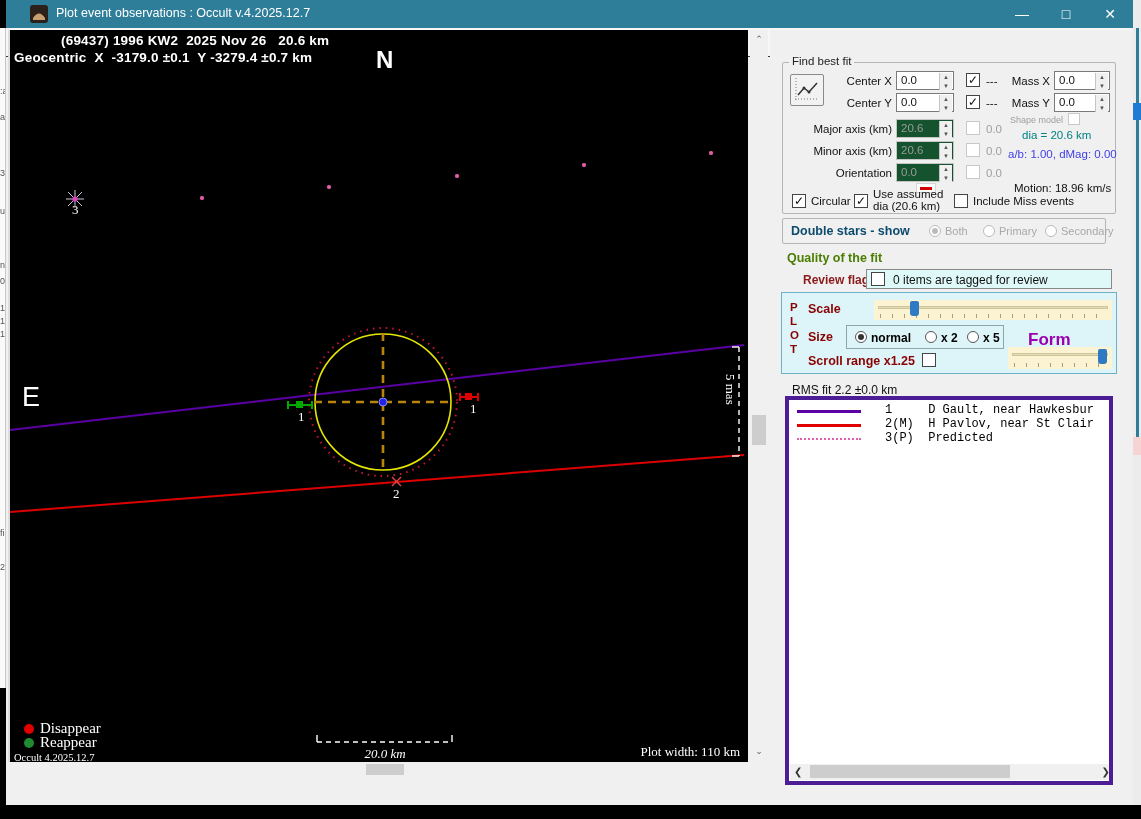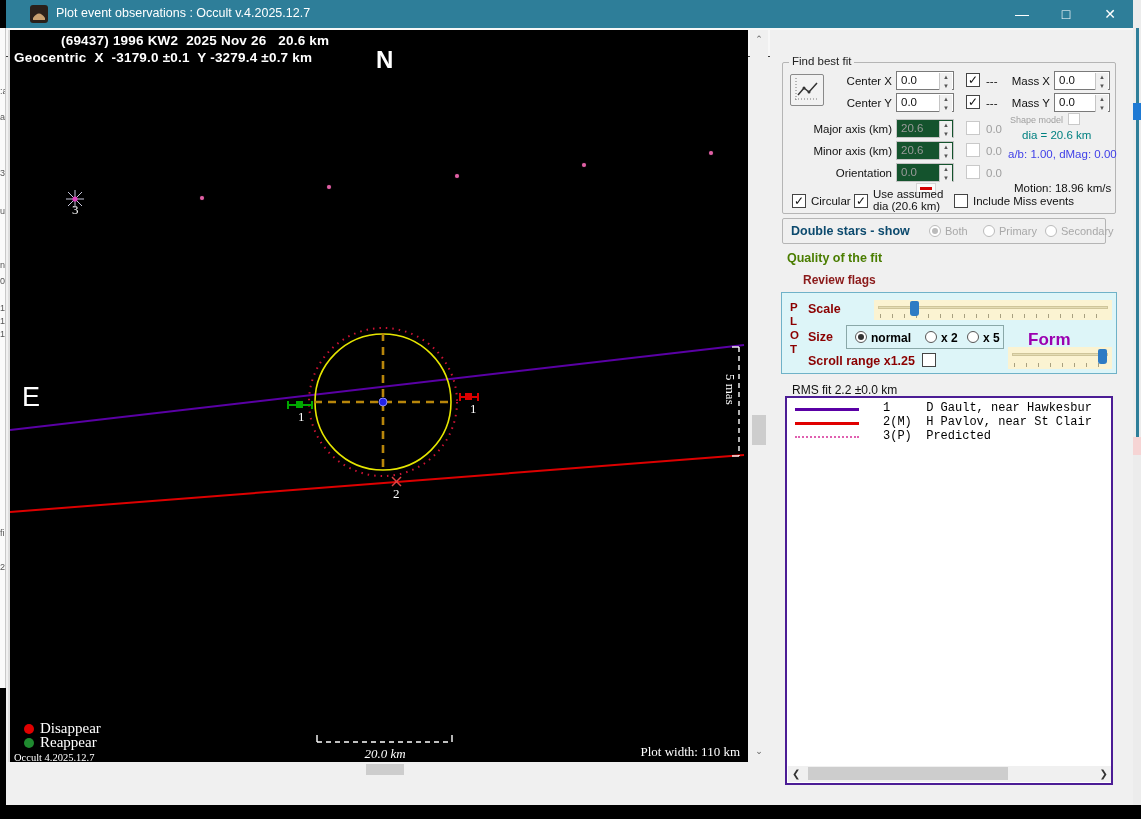--- a/index.html
+++ b/index.html
@@ -80,21 +80,21 @@
   .plot-letter { color:#8b0000; font-weight:bold; font-size:11.5px; }
   .slider { background:#fbf3d2; }
   .slider .groove { position:absolute; left:4px; right:4px; top:6px; height:3px; background:#e4dcb4; border:1px solid #cfc59a; }
   .slider .ticks { position:absolute; left:6px; right:6px; bottom:2px; height:4px;
      background:repeating-linear-gradient(to right, #a8a080 0 1px, transparent 1px 12px); }
   .slider .thumb { position:absolute; top:1px; width:9px; height:15px; background:#2e7bc4; border-radius:2px 2px 3px 3px; }
   .sizebox { border:1px solid #8aa8a8; }
   #form-opacity { color:#9b00b0; font-weight:bold; font-size:17px; }
 
   #rms-text { font-size:12px; color:#111; }
-  #obs-list { background:#fff; border:2px solid #4c1d95; overflow:hidden; }
+  #obs-list { background:#fff; border:4px solid #4c1d95; overflow:hidden; }
   .obs-row { position:absolute; left:6px; white-space:pre; font-family:"Liberation Mono","DejaVu Sans Mono",monospace; font-size:12px; color:#000; }
   .line-sample { position:absolute; left:8px; width:64px; border-top:3px solid #000; }
   .line-sample.dot { border-top-width:2px; }
   #obs-hscroll { position:absolute; left:1px; bottom:1px; height:16px; background:#f0f0f0; }
 
   
   #edge-right { left:1133px; top:0; width:8px; height:805px; background:#ececec; }
 </style>
 </head>
 <body>
@@ -321,20 +321,24 @@
         <div class="abs" style="left:162px;top:6px;font-size:11px;color:#a8a8a8;">Both</div>
         <div class="radio disabled abs" style="left:200px;top:6px;"></div>
         <div class="abs" style="left:216px;top:6px;font-size:11px;color:#a8a8a8;">Primary</div>
         <div class="radio disabled abs" style="left:262px;top:6px;"></div>
         <div class="abs" style="left:278px;top:6px;font-size:11px;color:#a8a8a8;">Secondary</div>
       </div>
 
       <div id="quality-label" class="abs" style="left:17px;top:221px;">Quality of the fit</div>
 
       <div id="review-label" class="abs" style="left:33px;top:243px;">Review flags</div>
+      <div id="review-field" class="abs" style="left:96px;top:239px;width:246px;height:20px;">
+        <div class="cb abs" style="left:4px;top:2px;"></div>
+        <div class="lbl abs" style="left:26px;top:3px;font-size:12px;">0 items are tagged for review</div>
+      </div>
 
       <div id="plot-ctl" class="abs" style="left:11px;top:262px;width:336px;height:82px;">
         <div class="plot-letter abs" style="left:8px;top:8px;">P</div>
         <div class="plot-letter abs" style="left:8px;top:22px;">L</div>
         <div class="plot-letter abs" style="left:8px;top:36px;">O</div>
         <div class="plot-letter abs" style="left:8px;top:50px;">T</div>
 
         <div class="darkred abs" style="left:26px;top:9px;font-size:12.5px;">Scale</div>
         <div class="slider abs" style="left:92px;top:7px;width:238px;height:20px;">
           <div class="groove"></div>

